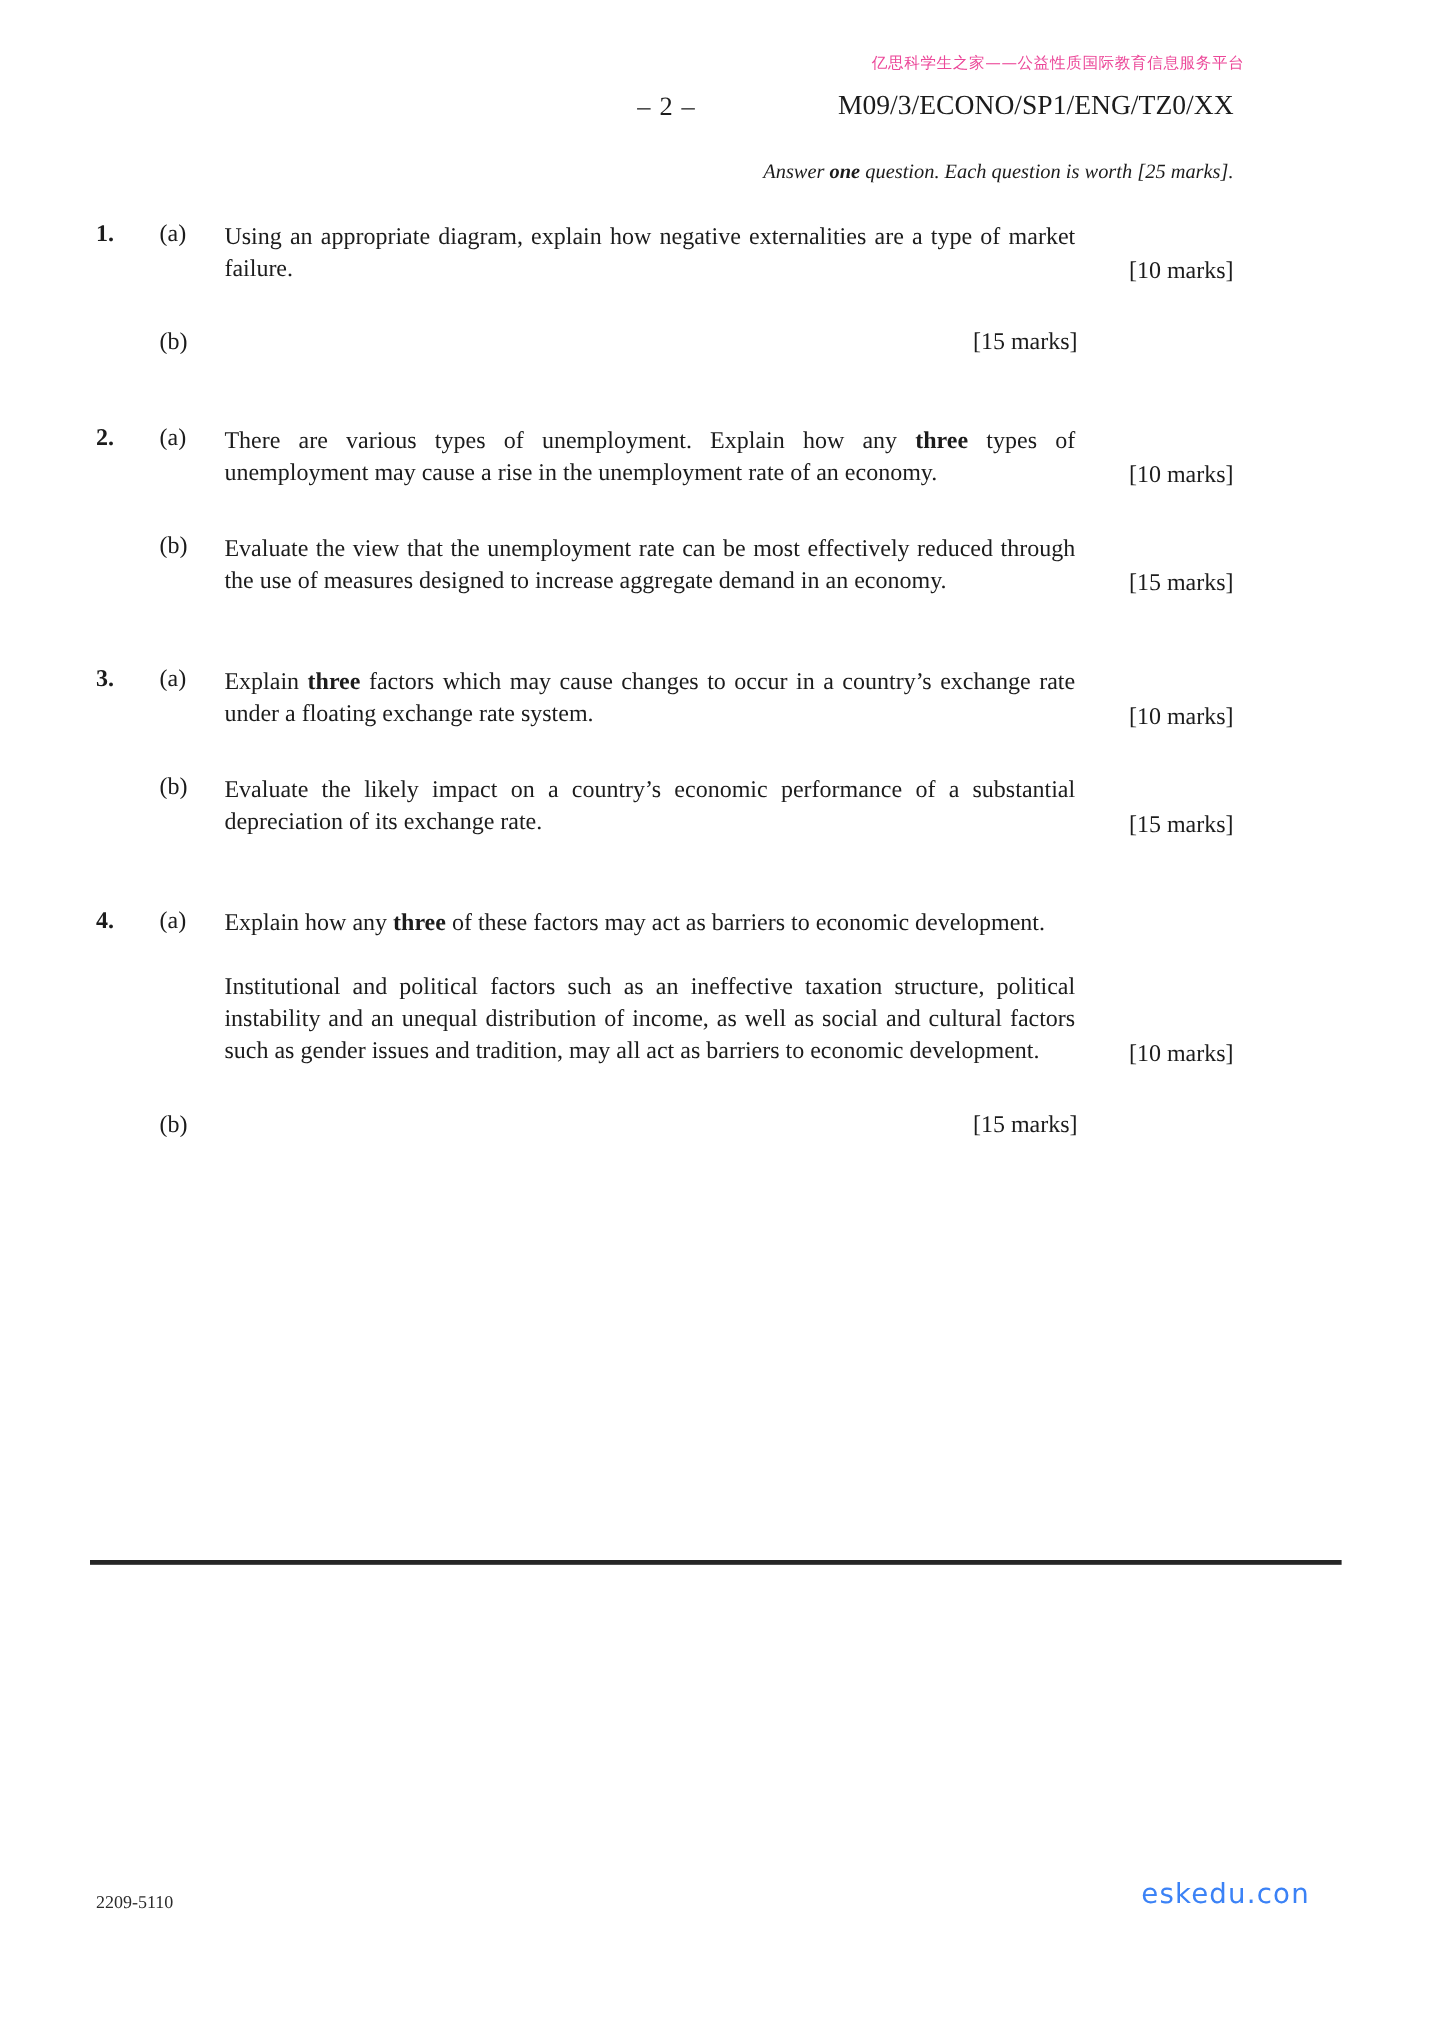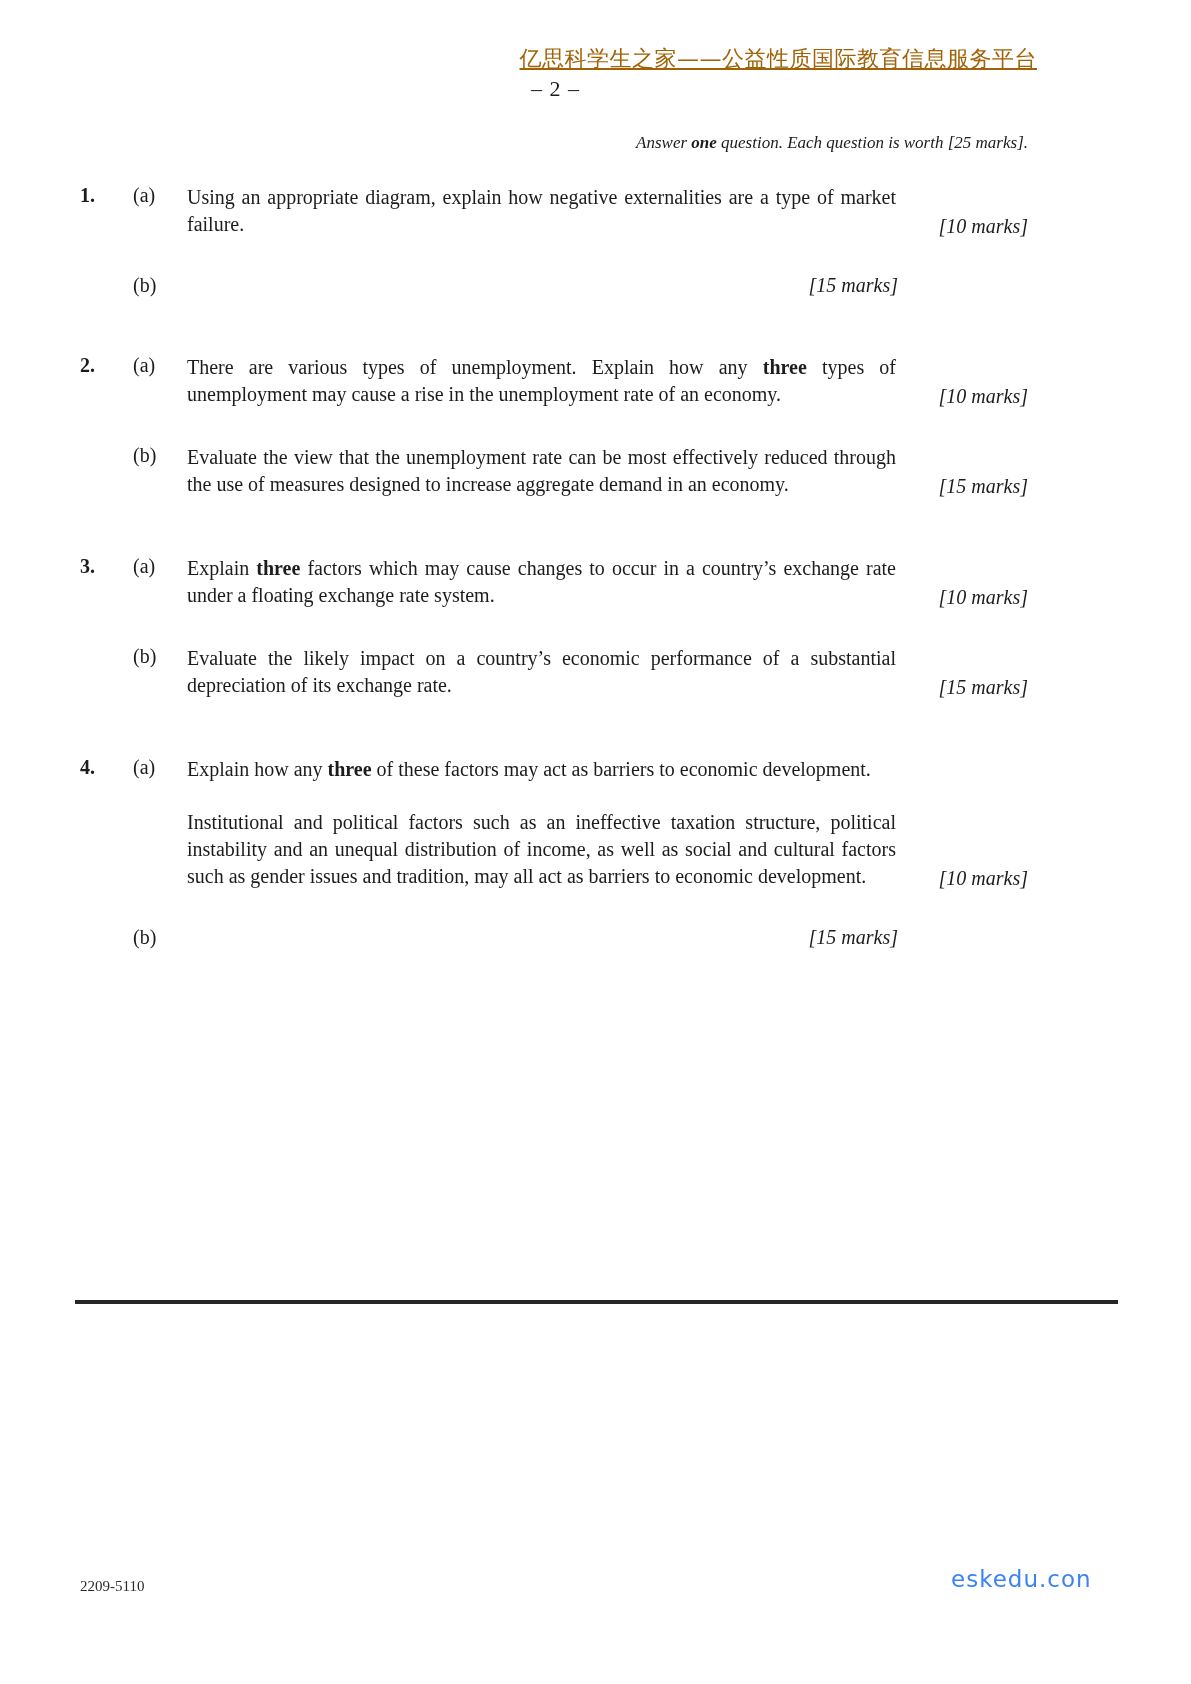--- a/index.html
+++ b/index.html
@@ -10,23 +10,22 @@
     font-family: "Liberation Serif", serif;
     color: #1c1c1c;
     -webkit-font-smoothing: antialiased;
   }
   .page { position: absolute; inset: 0; width: 1191px; height: 1684px; overflow: hidden; }
 
   
   .wm-header {
     position: absolute; top: 44px; right: 154px;
     font-family: "DejaVu Sans", "Liberation Sans", sans-serif;
-    font-size: 22px; color: #a16207; letter-spacing: 0.5px;
+    font-size: 13px; color: #ec4899; letter-spacing: 0.5px;
     white-space: nowrap;
-    text-decoration: underline;
   }
   .page-number {
     position: absolute; top: 76px; left: 531px;
     font-size: 22px; color: #1c1c1c; letter-spacing: 1px;
   }
   .paper-code {
     position: absolute; top: 75px; right: 163px;
     font-size: 23px; color: #1c1c1c;
     white-space: nowrap;
   }
@@ -45,21 +44,21 @@
   .q-num { font-weight: bold; font-size: 20px; line-height: 27px; }
 
   .part { display: grid; grid-template-columns: 52px 713px 1fr; }
   .part + .part { margin-top: 32px; }
   .part-label { font-size: 20px; line-height: 27px; }
   .part-text { font-size: 20px; line-height: 27px; text-align: justify; }
   .part-text p { margin: 2px; }
   .part-text p + p { margin-top: 26px; }
   .part-marks {
     align-self: end; text-align: right;
-    font-style: italic; font-size: 20px; line-height: 27px;
+    font-size: 20px; line-height: 27px;
     white-space: nowrap;
   }
 
   
   .bottom-rule {
     position: absolute; top: 1300px; left: 75px; width: 1043px; height: 4px;
     background: #262626;
   }
 
   
@@ -73,20 +72,21 @@
     font-size: 23px; color: #3b82f6; letter-spacing: 1px;
   }
 </style>
 </head>
 <body>
 
 <div class="page">
 
   <div class="wm-header">亿思科学生之家——公益性质国际教育信息服务平台</div>
   <div class="page-number">– 2 –</div>
+  <div class="paper-code">M09/3/ECONO/SP1/ENG/TZ0/XX</div>
 
   <div class="content">
     <div class="instruction"><span>Answer </span><b>one</b><span> question.  Each question is worth [25 marks].</span></div>
 
     <div class="questions">
 
       <div class="question">
         <div class="q-num">1.</div>
         <div class="q-body">
           <div class="part">

